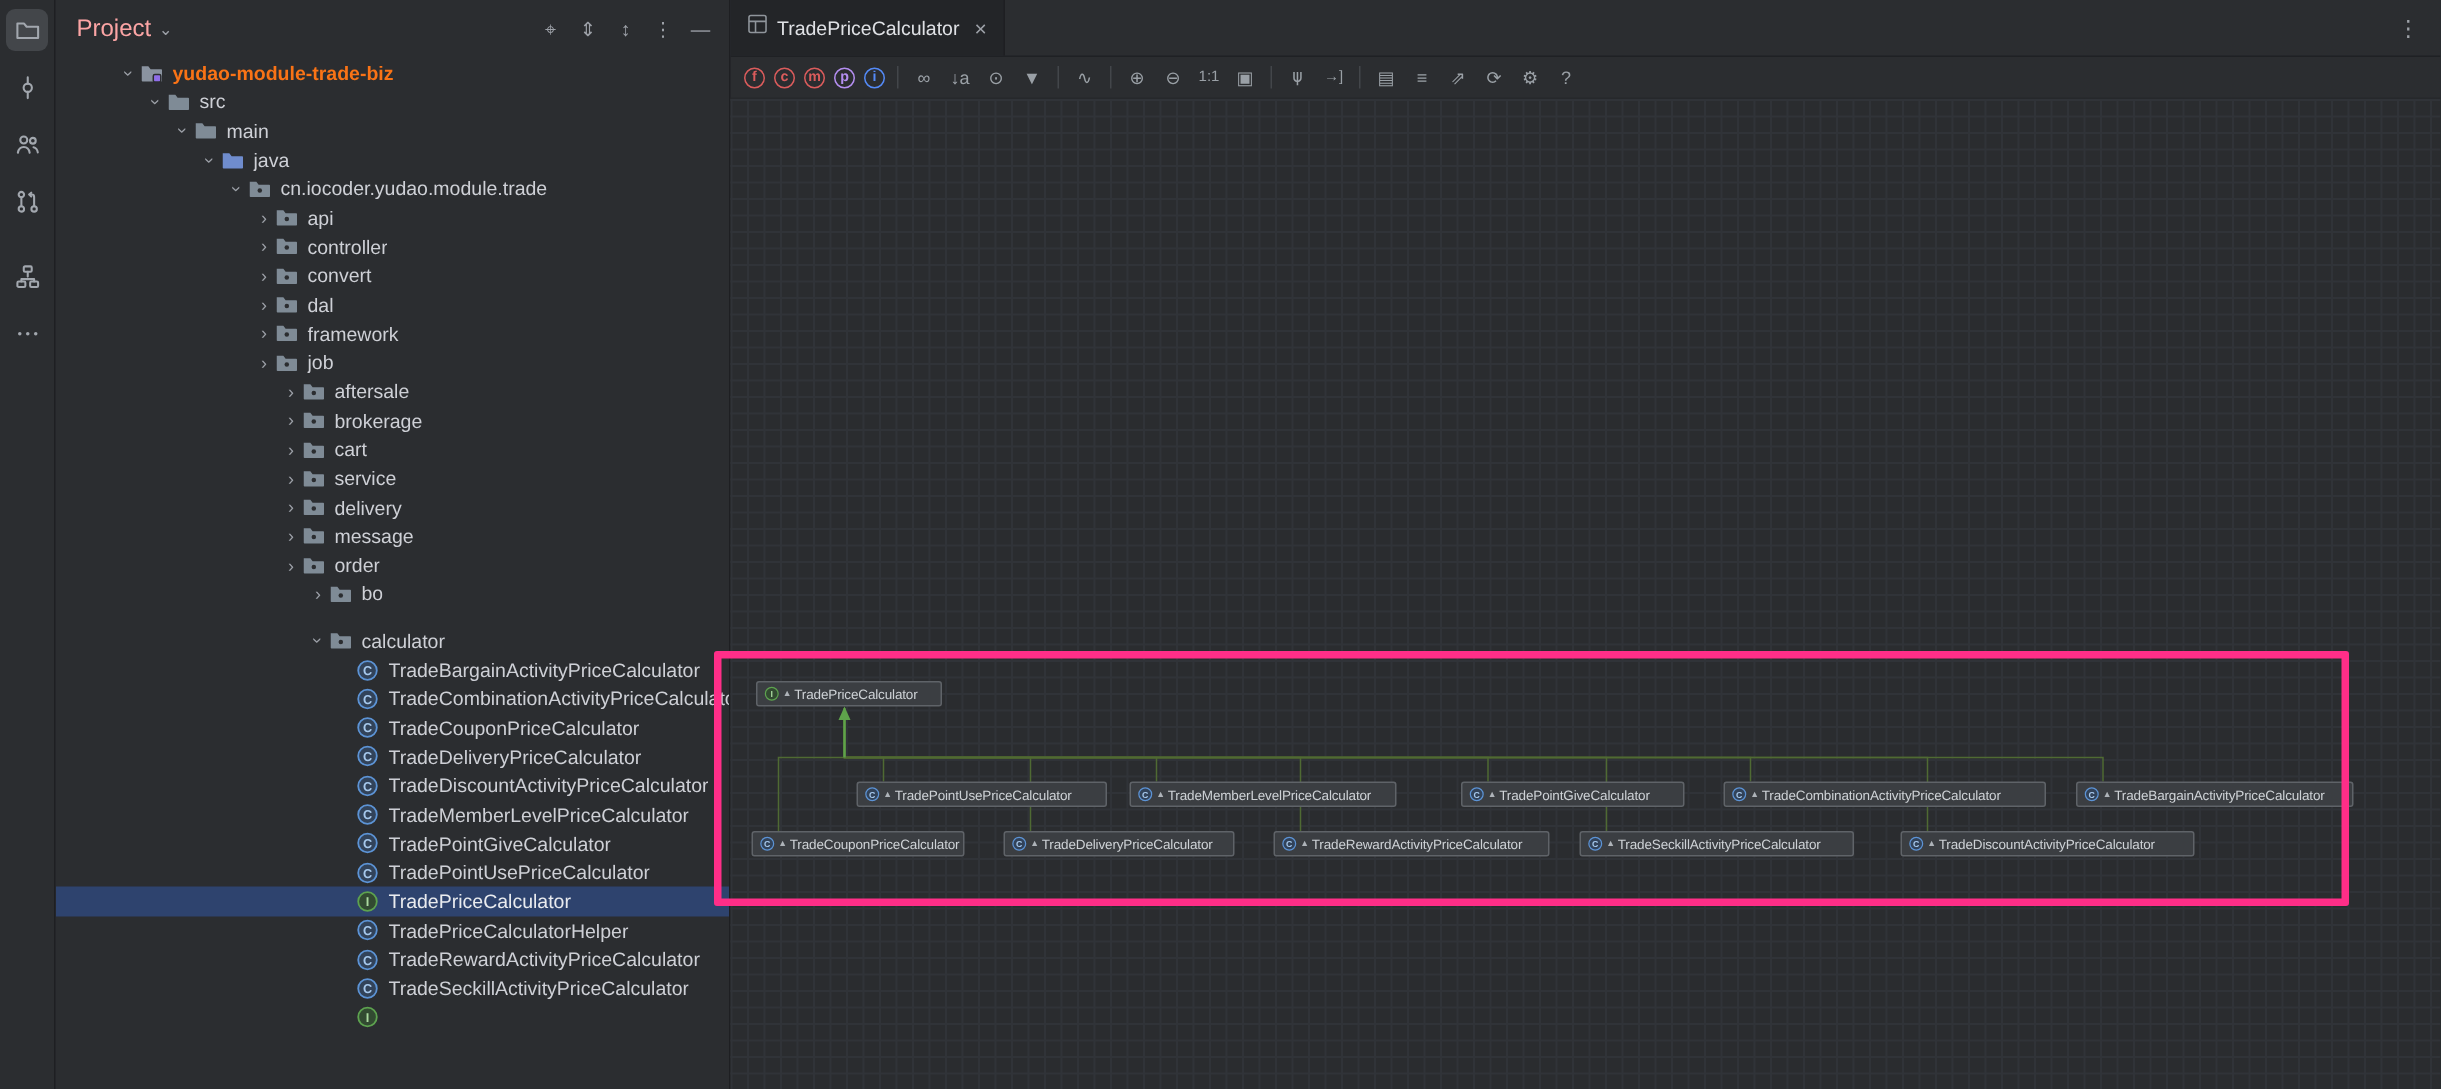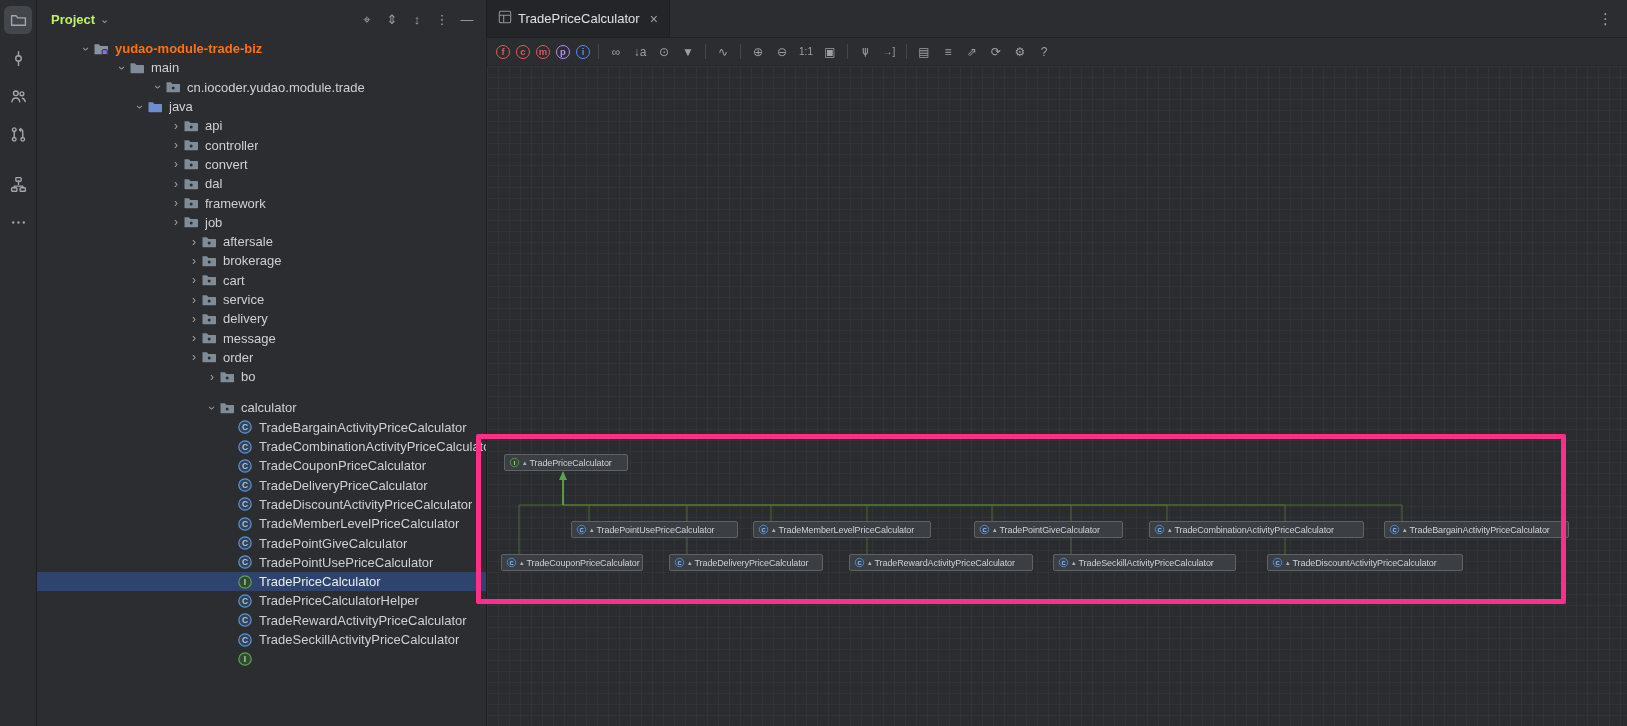--- a/index.html
+++ b/index.html
@@ -11,21 +11,21 @@
   .activity-bar{position:absolute;left:0;top:0;bottom:0;width:37px;background:#2b2d30;
     border-right:1px solid #1e1f22;display:flex;flex-direction:column;align-items:center;padding-top:6px;z-index:5}
   .ab-item{width:28px;height:28px;border-radius:6px;display:flex;align-items:center;justify-content:center;
     margin-bottom:10px;cursor:pointer}
   .ab-item.active{background:#43464a}
   .ab-item.gap{margin-top:12px}
 
   
   .project-panel{position:absolute;left:37px;top:0;bottom:0;width:449px;background:#2b2d30;overflow:hidden;z-index:4}
   .panel-header{height:39px;display:flex;align-items:center;padding:0 10px 0 14px}
-  .panel-title{font-size:13px;font-weight:bold;color:#bef264;cursor:pointer}
+  .panel-title{font-size:16px;font-weight:normal;color:#fca5a5;cursor:pointer}
   .panel-title-chev{margin-left:5px;color:#9da1a8;font-size:11px;cursor:pointer}
   .spacer{flex:1}
   .panel-tools{display:flex;gap:7px;align-items:center}
   .ptool{width:18px;height:18px;display:flex;align-items:center;justify-content:center;color:#9da1a8;
     font-size:13px;cursor:pointer;border-radius:4px}
   .tree{position:relative;font-size:13px}
   .tree-row{height:19.3px;display:flex;align-items:center;white-space:nowrap;cursor:pointer}
   .tree-row.selected{background:#2e436e}
   .chev{width:14px;flex:none;color:#9da1a8;font-size:12px;display:flex;justify-content:center;align-items:center}
   .chev.expanded{transform:rotate(90deg)}
@@ -145,47 +145,56 @@
         <div class="tree-row" style="padding-left: 42px;">
           <span class="chev expanded">›</span>
           <span class="titem-icon">
             <svg width="16" height="16" viewBox="0 0 16 16">
               <path d="M1.5 3.2h4.4l1.5 1.9h7.1c.3 0 .5.2.5.5v7.2c0 .3-.2.5-.5.5H2c-.3 0-.5-.2-.5-.5V3.2z" fill="#8a93a0"></path>
               <rect x="9.2" y="8.6" width="5" height="5" rx="1" fill="#8f6ee8" stroke="#2b2d30" stroke-width="1"></rect>
             </svg>
           </span>
           <span class="tlabel bold">yudao-module-trade-biz</span>
         </div>
+        <div class="tree-row" style="padding-left: 60px;">
+          <span class="chev expanded">›</span>
+          <span class="titem-icon">
+            <svg width="16" height="16" viewBox="0 0 16 16">
+              <path d="M1.5 3.2h4.4l1.5 1.9h7.1c.3 0 .5.2.5.5v7.2c0 .3-.2.5-.5.5H2c-.3 0-.5-.2-.5-.5V3.2z" fill="#7f8b96"></path>
+            </svg>
+          </span>
+          <span class="tlabel">src</span>
+        </div>
         <div class="tree-row" style="padding-left: 78px;">
           <span class="chev expanded">›</span>
           <span class="titem-icon">
             <svg width="16" height="16" viewBox="0 0 16 16">
               <path d="M1.5 3.2h4.4l1.5 1.9h7.1c.3 0 .5.2.5.5v7.2c0 .3-.2.5-.5.5H2c-.3 0-.5-.2-.5-.5V3.2z" fill="#7f8b96"></path>
             </svg>
           </span>
           <span class="tlabel">main</span>
         </div>
+        <div class="tree-row" style="padding-left: 96px;">
+          <span class="chev expanded">›</span>
+          <span class="titem-icon">
+            <svg width="16" height="16" viewBox="0 0 16 16">
+              <path d="M1.5 3.2h4.4l1.5 1.9h7.1c.3 0 .5.2.5.5v7.2c0 .3-.2.5-.5.5H2c-.3 0-.5-.2-.5-.5V3.2z" fill="#6f8ccd"></path>
+            </svg>
+          </span>
+          <span class="tlabel">java</span>
+        </div>
         <div class="tree-row" style="padding-left: 114px;">
           <span class="chev expanded">›</span>
           <span class="titem-icon">
             <svg width="16" height="16" viewBox="0 0 16 16">
               <path d="M1.5 3.2h4.4l1.5 1.9h7.1c.3 0 .5.2.5.5v7.2c0 .3-.2.5-.5.5H2c-.3 0-.5-.2-.5-.5V3.2z" fill="#7f8b96"></path>
               <circle cx="8.2" cy="9" r="1.5" fill="#2b2d30"></circle>
             </svg>
           </span>
           <span class="tlabel">cn.iocoder.yudao.module.trade</span>
-        </div>
-        <div class="tree-row" style="padding-left: 96px;">
-          <span class="chev expanded">›</span>
-          <span class="titem-icon">
-            <svg width="16" height="16" viewBox="0 0 16 16">
-              <path d="M1.5 3.2h4.4l1.5 1.9h7.1c.3 0 .5.2.5.5v7.2c0 .3-.2.5-.5.5H2c-.3 0-.5-.2-.5-.5V3.2z" fill="#6f8ccd"></path>
-            </svg>
-          </span>
-          <span class="tlabel">java</span>
         </div>
         <div class="tree-row" style="padding-left: 132px;">
           <span class="chev collapsed">›</span>
           <span class="titem-icon">
             <svg width="16" height="16" viewBox="0 0 16 16">
               <path d="M1.5 3.2h4.4l1.5 1.9h7.1c.3 0 .5.2.5.5v7.2c0 .3-.2.5-.5.5H2c-.3 0-.5-.2-.5-.5V3.2z" fill="#7f8b96"></path>
               <circle cx="8.2" cy="9" r="1.5" fill="#2b2d30"></circle>
             </svg>
           </span>
           <span class="tlabel">api</span>

